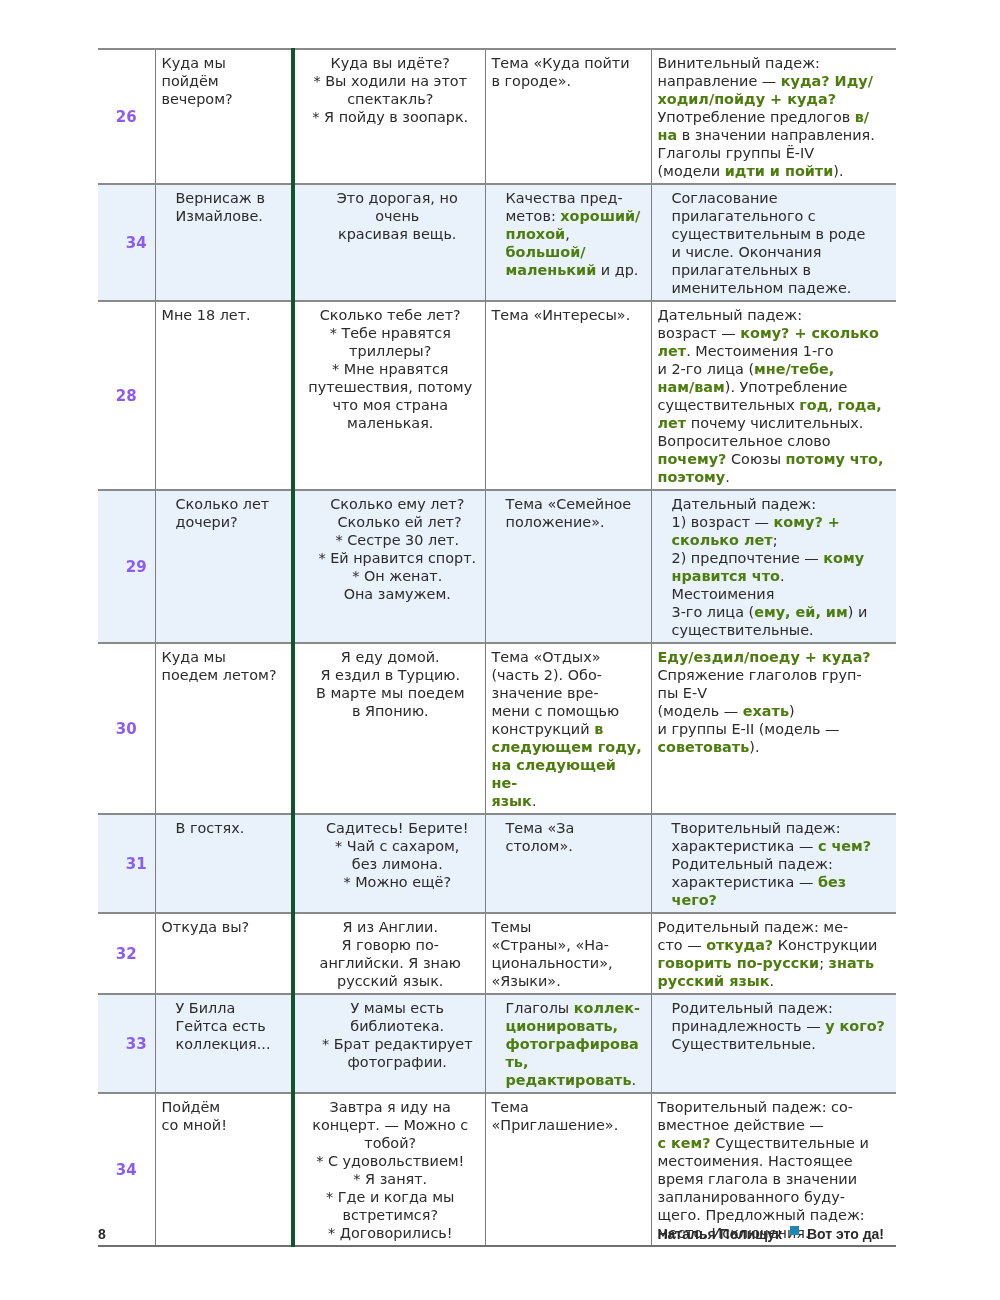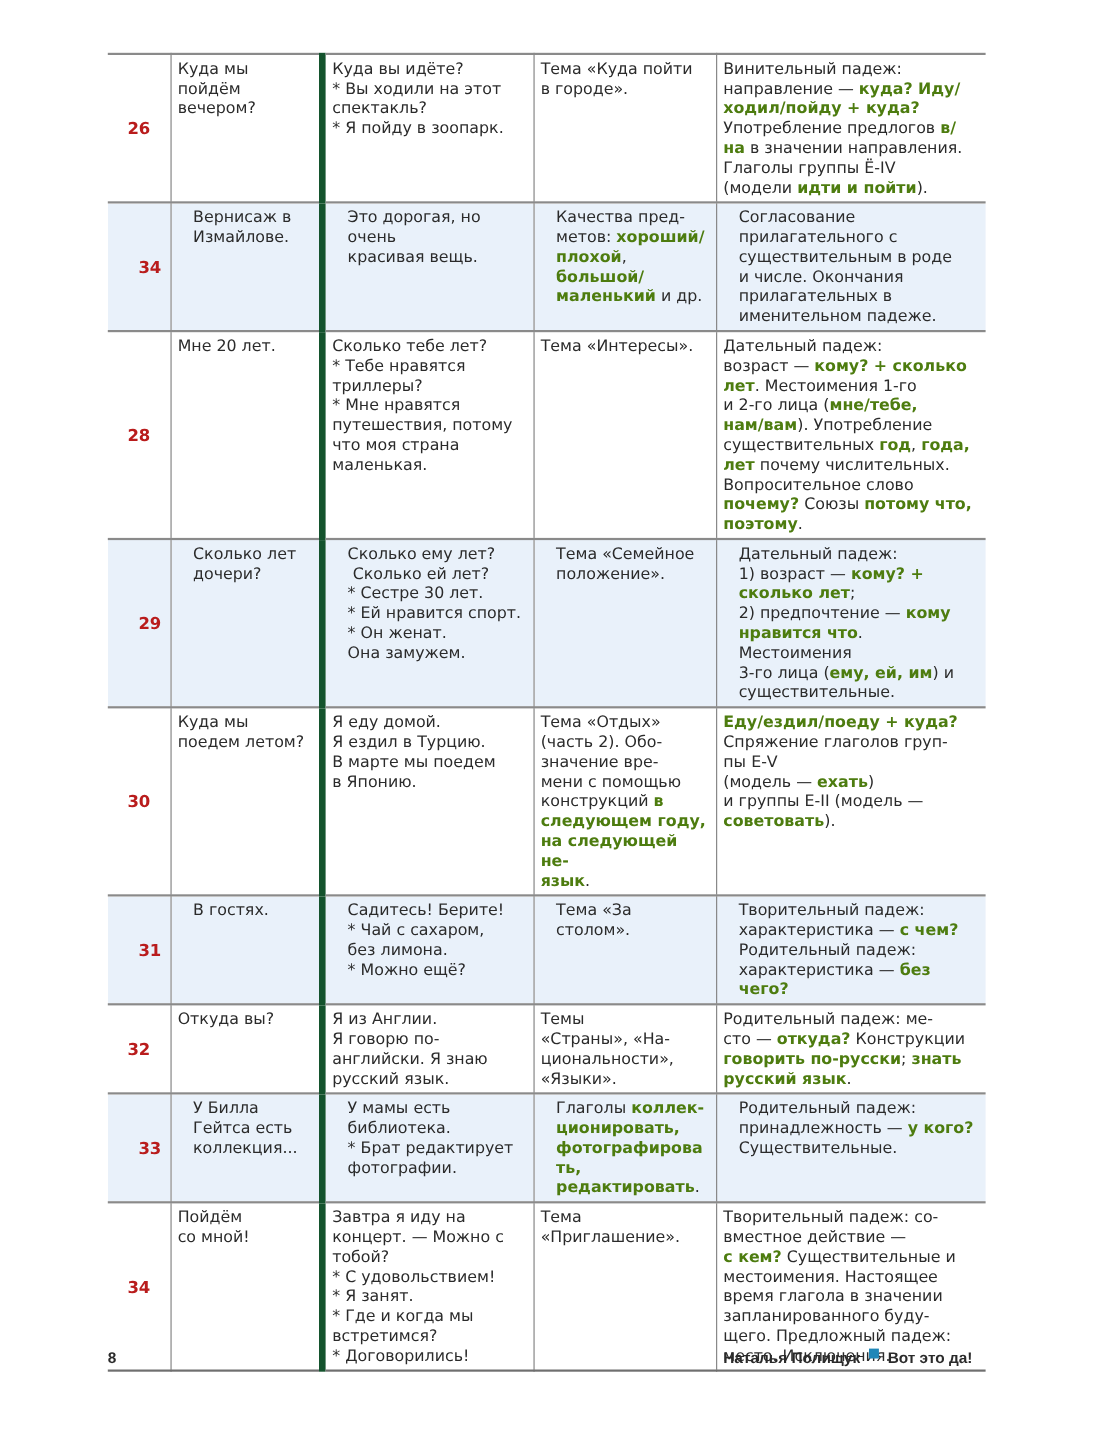--- a/index.html
+++ b/index.html
@@ -15,22 +15,22 @@
   .page-table col.c3 { width: 166px; }
   .page-table col.c4 { width: 245px; }
   .page-table tr { border-top: 2px solid #8a8a8a; }
   .page-table tr:first-child { border-top: 2px solid #8a8a8a; }
   .page-table tr:last-child { border-bottom: 2px solid #6f6f6f; }
   .page-table td {
     vertical-align: top; padding: 4px 5px 3px 6px;
     border-left: 1.5px solid #7d7d7d;
     word-wrap: break-word; overflow: hidden;
   }
-  .page-table td:first-child { border-left: none; vertical-align: middle; text-align: center; font-weight: bold; font-size: 15px; color: #b91c1c; padding-left: 0; padding-right: 0; }
-  .page-table td.c2cell { border-left: 6px solid #14532d; }
+  .page-table td:first-child { border-left: none; vertical-align: middle; text-align: center; font-weight: bold; font-size: 15px; color: #8b5cf6; padding-left: 0; padding-right: 0; }
+  .page-table td.c2cell { border-left: 4px solid #14532d; text-align: center; }
   .page-table tr.shaded td { background: #e9f1fa; padding-left: 20px; }
   .page-table td .line { display: block; white-space: pre-wrap; }
   b { font-weight: bold; color: #4d7c0f; }
   .footer { position: absolute; top: 1226px; left: 98px; width: 798px; height: 20px; font-family: "Liberation Sans", sans-serif; font-weight: bold; font-size: 14px; color: #2b2b2b; }
   .footer .page-num { position: absolute; left: 0; top: 0; }
   .footer .right { position: absolute; right: 12px; top: 0; display: flex; align-items: flex-start; gap: 8px; }
   .footer .square { width: 9px; height: 9px; background: #1f87b8; display: inline-block; }
 </style>
 </head>
 <body>
@@ -92,21 +92,21 @@
           <span class="line"><span>прилагательного с</span></span>
           <span class="line"><span>существительным в роде</span></span>
           <span class="line"><span>и числе. Окончания</span></span>
           <span class="line"><span>прилагательных в</span></span>
           <span class="line"><span>именительном падеже.</span></span>
         </td>
       </tr>
       <tr style="height: 185px;">
         <td><span>28</span></td>
         <td>
-          <span class="line">Мне 20 лет.</span>
+          <span class="line">Мне 18 лет.</span>
         </td>
         <td class="c2cell">
           <span class="line">Сколько тебе лет?</span>
           <span class="line">* Тебе нравятся</span>
           <span class="line">триллеры?</span>
           <span class="line">* Мне нравятся</span>
           <span class="line">путешествия, потому</span>
           <span class="line">что моя страна</span>
           <span class="line">маленькая.</span>
         </td>

